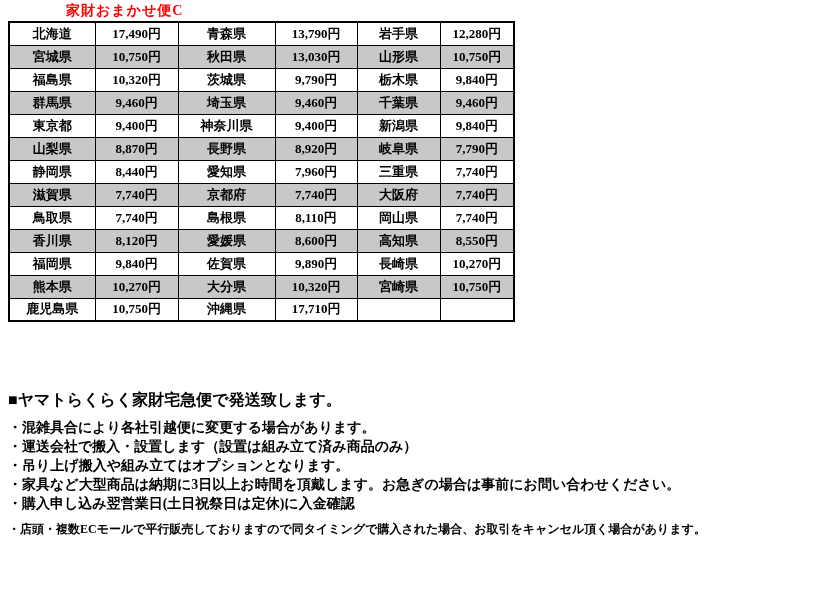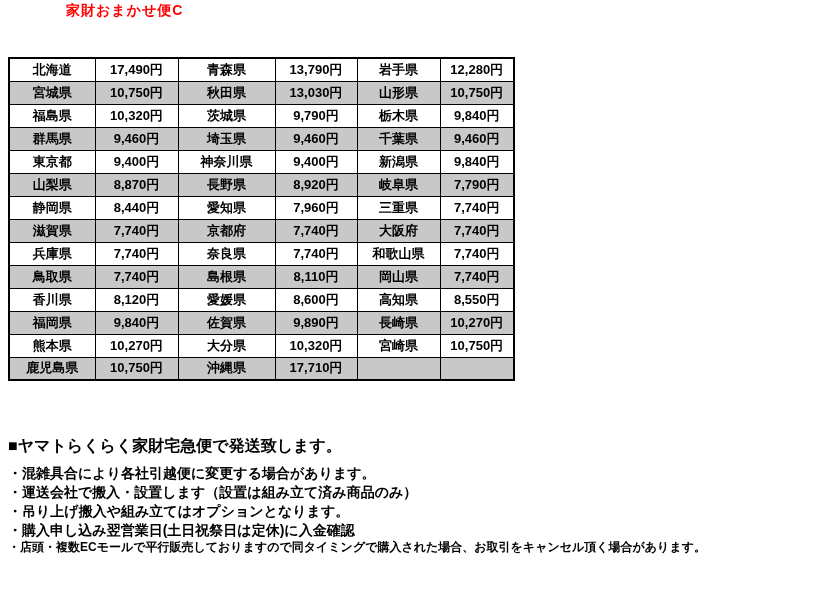--- a/index.html
+++ b/index.html
@@ -8,62 +8,61 @@
     --border-color: #000000;
   }
   * { box-sizing: border-box; }
   html, body { margin: 0; padding: 0; }
   body {
     width: 822px; height: 595px;
     background: #ffffff;
     font-family: "Liberation Sans", "DejaVu Sans", sans-serif;
     color: #000;
   }
-  .page { position: relative; width: 822px; height: 595px; overflow: hidden; }
+  .page { position: relative; width: 822px; height: 595px; overflow: hidden; font-family: Liberation Serif, serif; }
 
   .title {
     position: absolute; left: 66px; top: 2px;
     font-size: 14px; font-weight: bold;
     color: var(--title-color);
     letter-spacing: 1px;
     white-space: nowrap;
   }
 
   table.fee {
     position: absolute; left: 8px; top: 21px;
     border-collapse: collapse;
     border: 2px solid var(--border-color);
     table-layout: fixed;
-    margin-top: 36px;
   }
   table.fee td {
     border: 1px solid var(--border-color);
     height: 23px;
     padding: 0 2px;
     text-align: center;
     vertical-align: middle;
     font-size: 13px;
     font-weight: bold;
     white-space: nowrap;
     overflow: hidden;
   }
   table.fee tbody tr:nth-child(even) td { background: var(--alt-row); }
 
-  .notes { position: absolute; left: 8px; top: 437px; width: 808px; }
+  .notes { position: absolute; left: 8px; top: 391px; width: 808px; }
   .notes-heading {
     font-size: 16px; font-weight: bold; line-height: 18px;
     margin: 0 0 9px 0; white-space: nowrap;
   }
   .bullet {
     font-size: 14px; font-weight: bold; line-height: 19px;
     white-space: nowrap;
   }
   .footnote {
     font-size: 12px; font-weight: bold; line-height: 14px;
-    margin-top: 0; white-space: nowrap;
+    margin-top: 9px; white-space: nowrap;
   }
 </style>
 </head>
 <body>
 
 <div class="page">
 
   <div class="title">家財おまかせ便C</div>
 
   <table class="fee">
@@ -134,28 +133,20 @@
         </tr>
         <tr>
           <td>滋賀県</td>
           <td>7,740円</td>
           <td>京都府</td>
           <td>7,740円</td>
           <td>大阪府</td>
           <td>7,740円</td>
         </tr>
         <tr>
-          <td>兵庫県</td>
-          <td>7,740円</td>
-          <td>奈良県</td>
-          <td>7,740円</td>
-          <td>和歌山県</td>
-          <td>7,740円</td>
-        </tr>
-        <tr>
           <td>鳥取県</td>
           <td>7,740円</td>
           <td>島根県</td>
           <td>8,110円</td>
           <td>岡山県</td>
           <td>7,740円</td>
         </tr>
         <tr>
           <td>香川県</td>
           <td>8,120円</td>
@@ -190,18 +181,19 @@
         </tr>
       </tbody>
   </table>
 
   <div class="notes">
     <div class="notes-heading">■ヤマトらくらく家財宅急便で発送致します。</div>
     <div id="bullet-list">
         <div class="bullet">・混雑具合により各社引越便に変更する場合があります。</div>
         <div class="bullet">・運送会社で搬入・設置します（設置は組み立て済み商品のみ）</div>
         <div class="bullet">・吊り上げ搬入や組み立てはオプションとなります。</div>
+        <div class="bullet">・家具など大型商品は納期に3日以上お時間を頂戴します。お急ぎの場合は事前にお問い合わせください。</div>
         <div class="bullet">・購入申し込み翌営業日(土日祝祭日は定休)に入金確認</div>
       </div>
     <div class="footnote">・店頭・複数ECモールで平行販売しておりますので同タイミングで購入された場合、お取引をキャンセル頂く場合があります。</div>
   </div>
 
 </div>
 
 </body></html>

